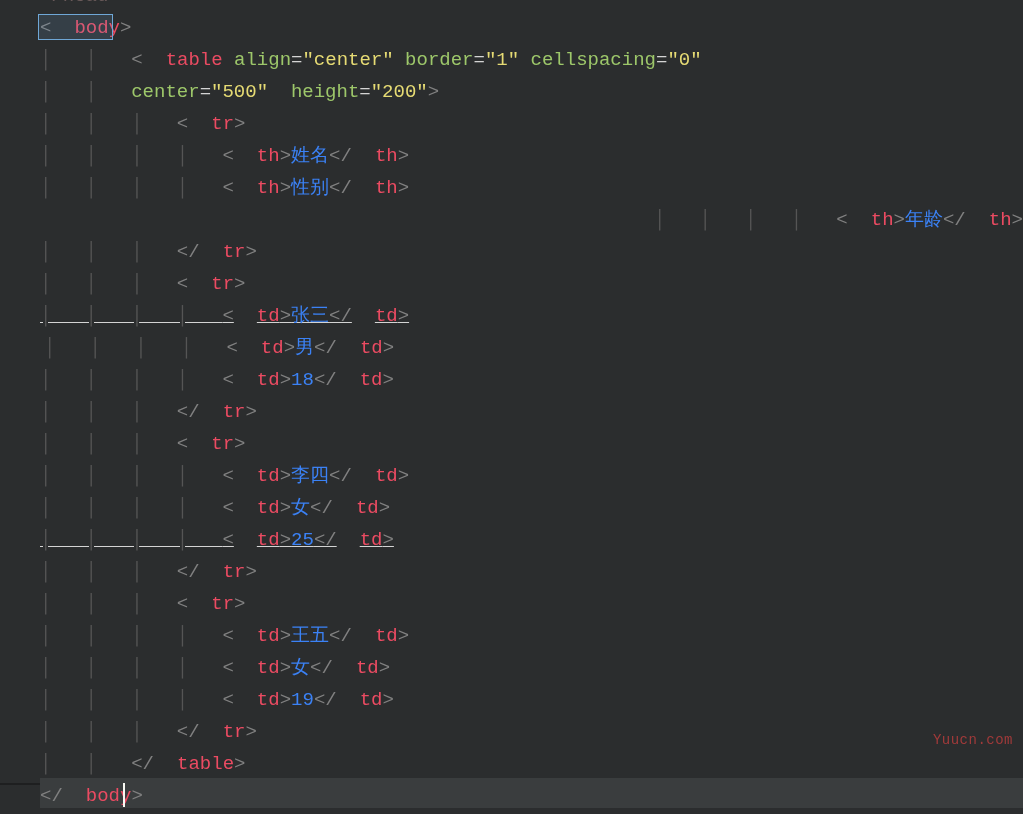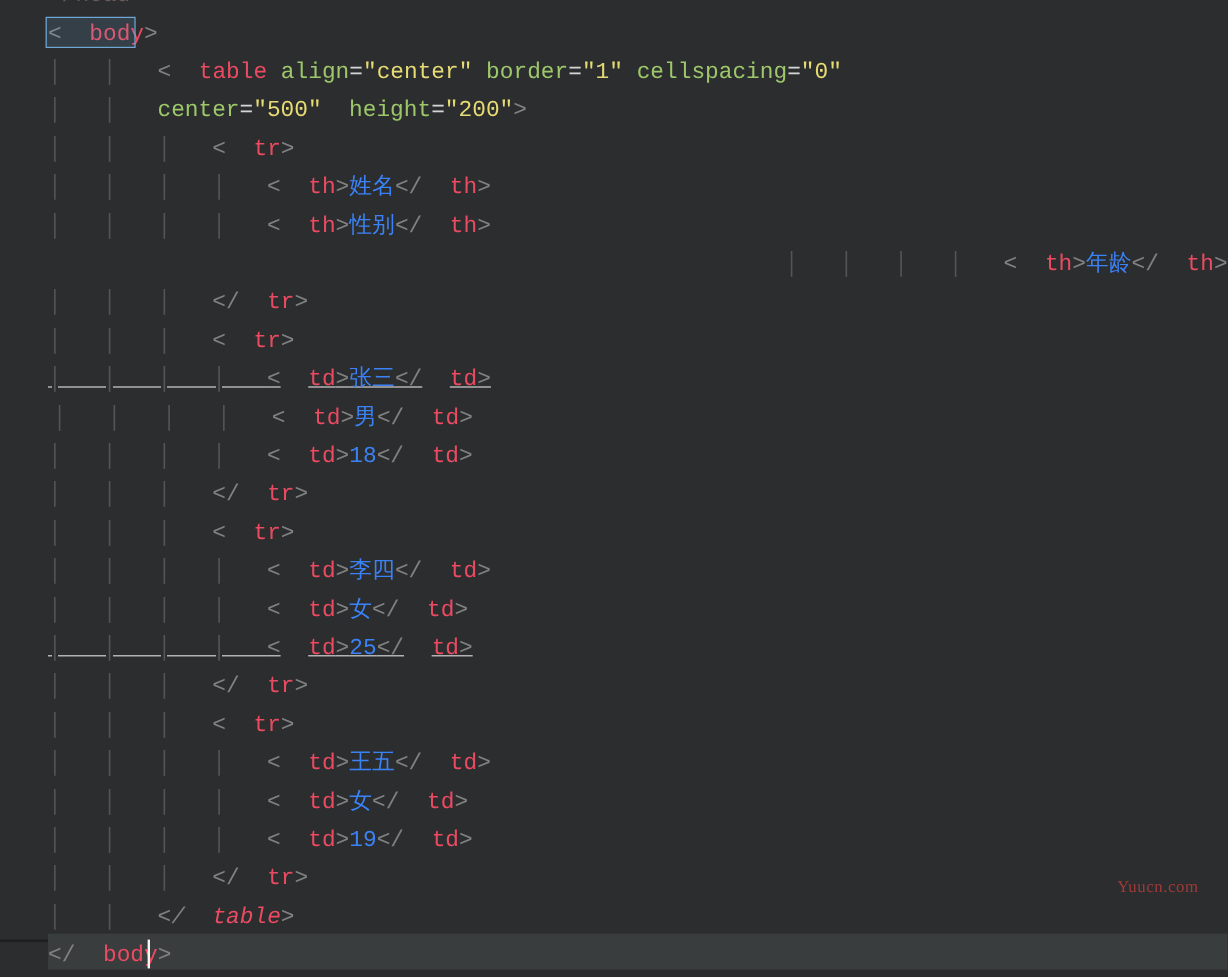--- a/index.html
+++ b/index.html
@@ -61,23 +61,23 @@
   .divider {
     position: absolute;
     left: 0;
     right: 0;
     height: 2px;
     background: #1e1f20;
   }
   .watermark {
     position: absolute;
     bottom: 58px;
-    right: 24px;
+    right: 10px;
     color: #a03a3a;
-    font-family: Liberation Serif, serif;
+    font-family: Liberation Mono, monospace;
     font-size: 14px;
     letter-spacing: 0.5px;
     z-index: 5;
     margin-left: 48px;
   }
 </style>
 </head>
 <body>
 
 <div class="editor" id="editor">
@@ -98,21 +98,21 @@
     <div class="line" style="top: 428px; position: absolute; left: 40px; right: 0px;"><span class="content"><span class="ig">│   │   │  </span><span> </span><span class="angle">&lt;</span><span class="tag">tr</span><span class="angle">&gt;</span></span></div>
     <div class="line" style="top: 460px; position: absolute; left: 40px; right: 0px;"><span class="content"><span class="ig">│   │   │   │   </span><span class="angle">&lt;</span><span class="tag">td</span><span class="angle">&gt;</span><span class="txt">李四</span><span class="angle">&lt;/</span><span class="tag">td</span><span class="angle">&gt;</span></span></div>
     <div class="line" style="top: 492px; position: absolute; left: 40px; right: 0px;"><span class="content"><span class="ig">│   │   │   │   </span><span class="angle">&lt;</span><span class="tag">td</span><span class="angle">&gt;</span><span class="txt">女</span><span class="angle">&lt;/</span><span class="tag">td</span><span class="angle">&gt;</span></span></div>
     <div class="line" style="top: 524px; position: absolute; left: 40px; right: 0px; text-decoration: underline;"><span class="content"><span class="ig">│   │   │   │   </span><span class="angle">&lt;</span><span class="tag">td</span><span class="angle">&gt;</span><span class="txt">25</span><span class="angle">&lt;/</span><span class="tag">td</span><span class="angle">&gt;</span></span></div>
     <div class="line" style="top: 556px; position: absolute; left: 40px; right: 0px;"><span class="content"><span class="ig">│   │   │  </span><span> </span><span class="angle">&lt;/</span><span class="tag">tr</span><span class="angle">&gt;</span></span></div>
     <div class="line" style="top: 588px; position: absolute; left: 40px; right: 0px;"><span class="content"><span class="ig">│   │   │  </span><span> </span><span class="angle">&lt;</span><span class="tag">tr</span><span class="angle">&gt;</span></span></div>
     <div class="line" style="top: 620px; position: absolute; left: 40px; right: 0px;"><span class="content"><span class="ig">│   │   │   │   </span><span class="angle">&lt;</span><span class="tag">td</span><span class="angle">&gt;</span><span class="txt">王五</span><span class="angle">&lt;/</span><span class="tag">td</span><span class="angle">&gt;</span></span></div>
     <div class="line" style="top: 652px; position: absolute; left: 40px; right: 0px;"><span class="content"><span class="ig">│   │   │   │   </span><span class="angle">&lt;</span><span class="tag">td</span><span class="angle">&gt;</span><span class="txt">女</span><span class="angle">&lt;/</span><span class="tag">td</span><span class="angle">&gt;</span></span></div>
     <div class="line" style="top: 684px; position: absolute; left: 40px; right: 0px;"><span class="content"><span class="ig">│   │   │   │   </span><span class="angle">&lt;</span><span class="tag">td</span><span class="angle">&gt;</span><span class="txt">19</span><span class="angle">&lt;/</span><span class="tag">td</span><span class="angle">&gt;</span></span></div>
     <div class="line" style="top: 716px; position: absolute; left: 40px; right: 0px;"><span class="content"><span class="ig">│   │   │  </span><span> </span><span class="angle">&lt;/</span><span class="tag">tr</span><span class="angle">&gt;</span></span></div>
-    <div class="line" style="top: 748px; position: absolute; left: 40px; right: 0px; font-style: italic;"><span class="content"><span class="ig">│   │   </span><span class="angle">&lt;/</span><span class="tag">table</span><span class="angle">&gt;</span></span></div>
+    <div class="line" style="top: 748px; position: absolute; left: 40px; right: 0px;"><span class="content"><span class="ig">│   │   </span><span class="angle">&lt;/</span><span class="tag">table</span><span class="angle">&gt;</span></span></div>
     <div class="line" style="top: 780px; position: absolute; left: 40px; right: 0px;"><span class="content"><span class="ig"></span><span class="angle">&lt;/</span><span class="tag">body</span><span class="angle">&gt;</span></span></div>
   </div>
 
 <div class="divider" style="top:783px;"></div>
 
 <div class="watermark">Yuucn.com</div>
 
 <div class="box-sel" style="left: 38px; top: 14px; width: 75px; height: 26px;"></div>
 <div class="hl-line" style="top: 778px; left: 40px; height: 30px;"></div>
 <div class="cursor" style="left: 122.5px; top: 783px;"></div>

